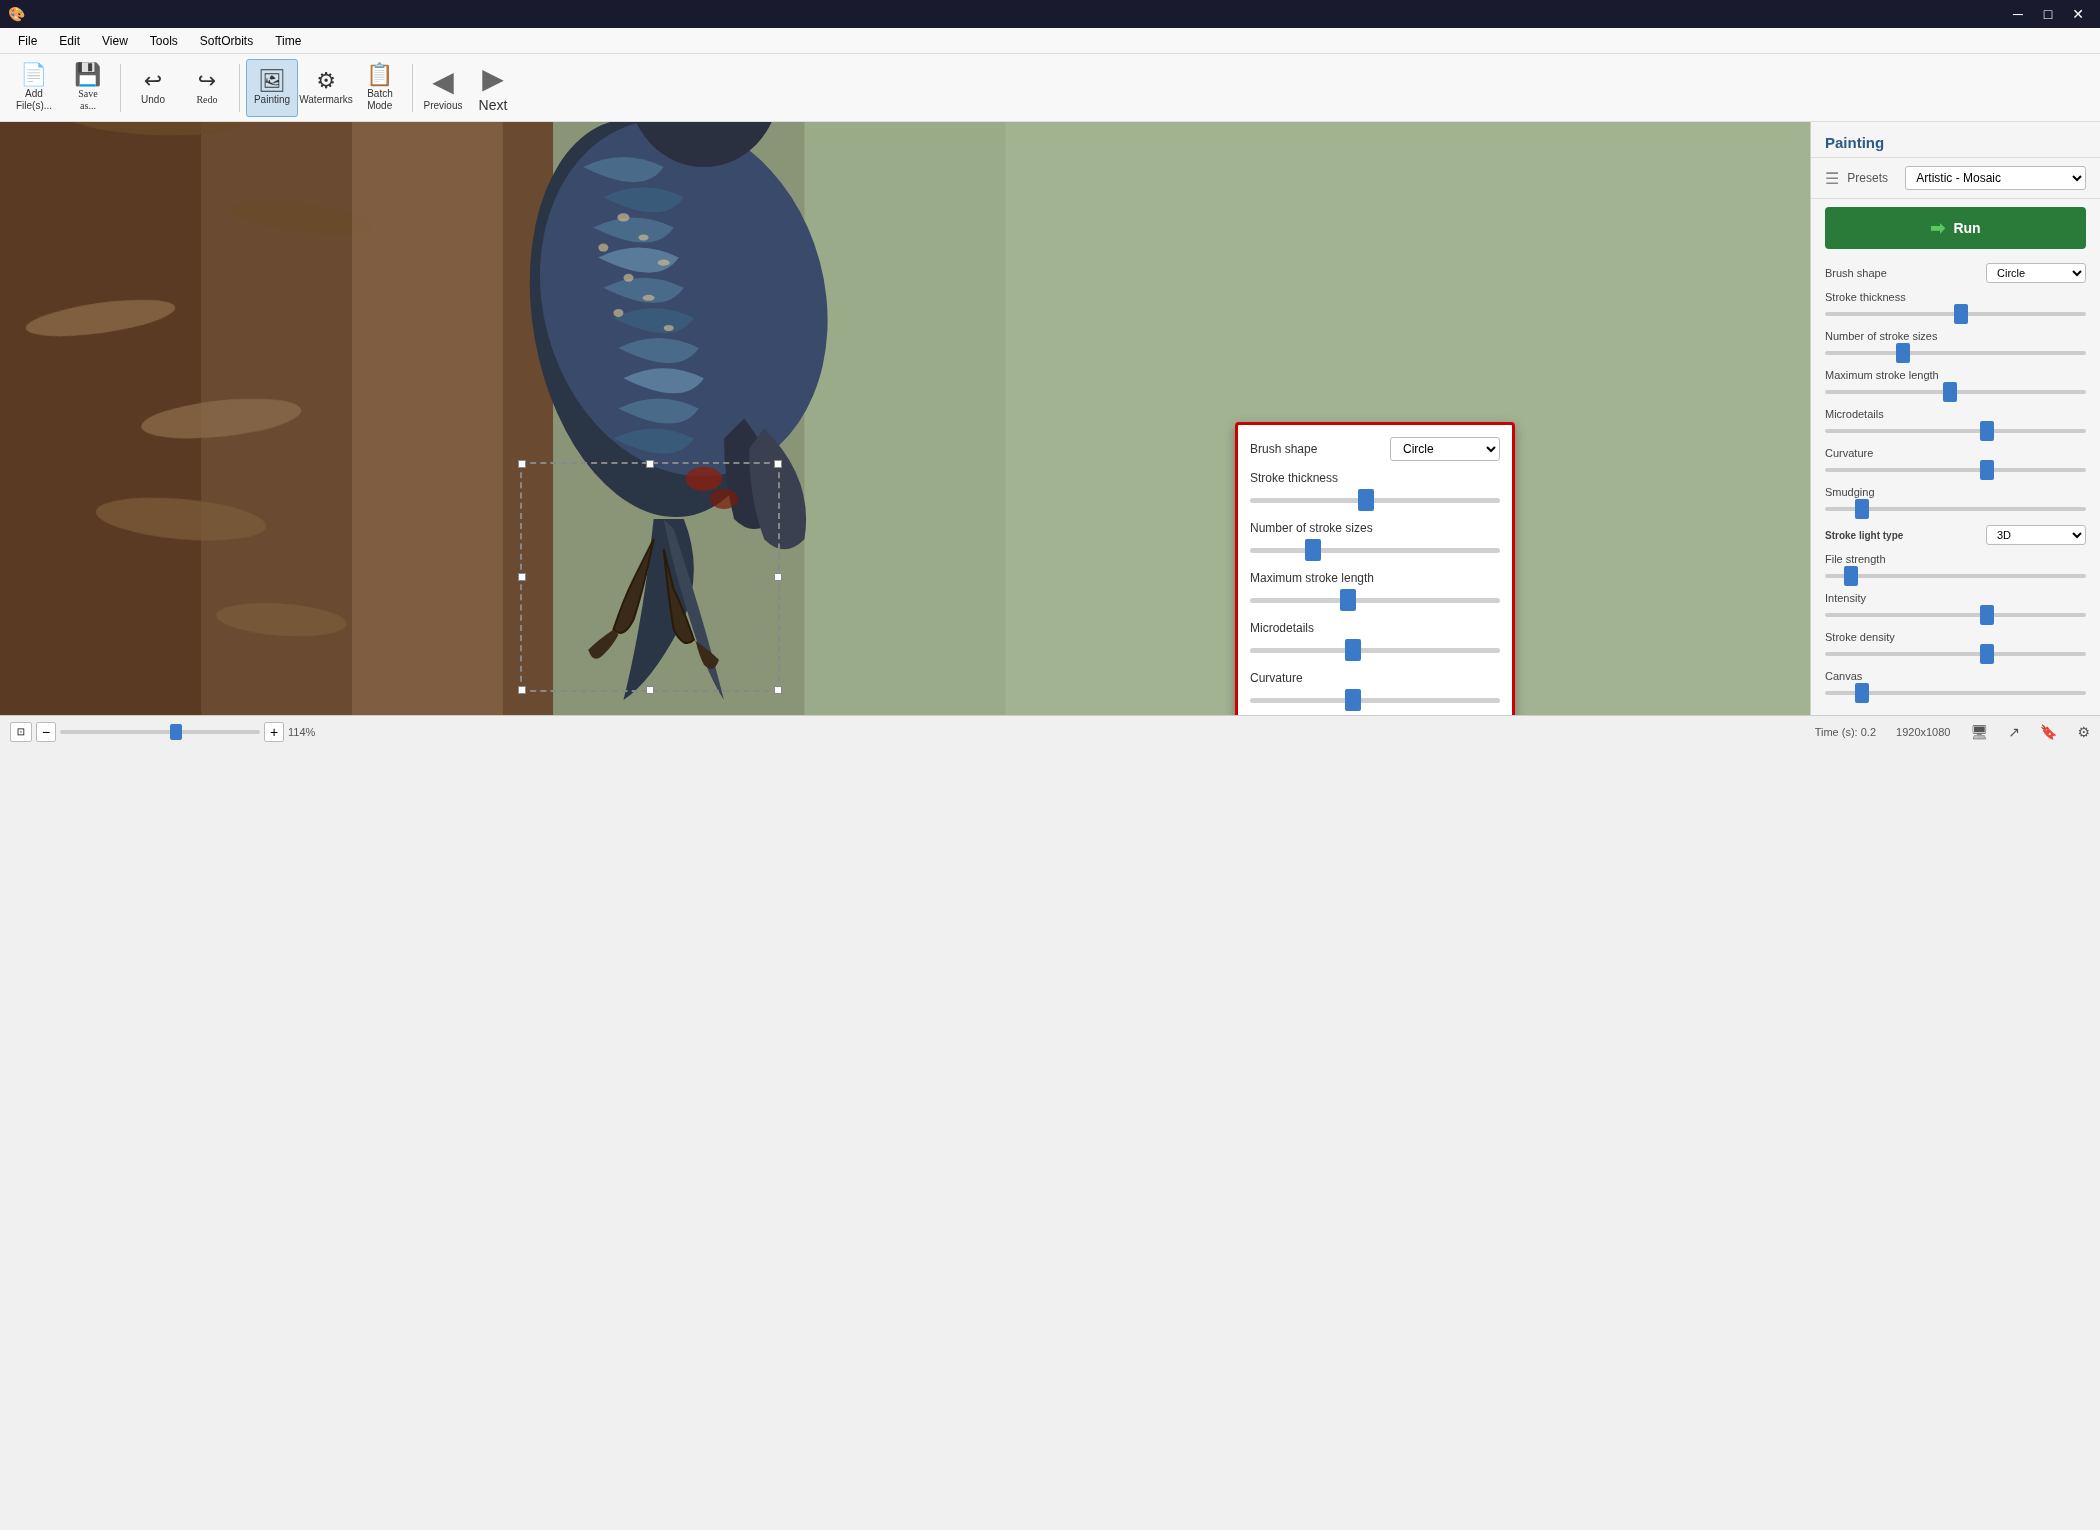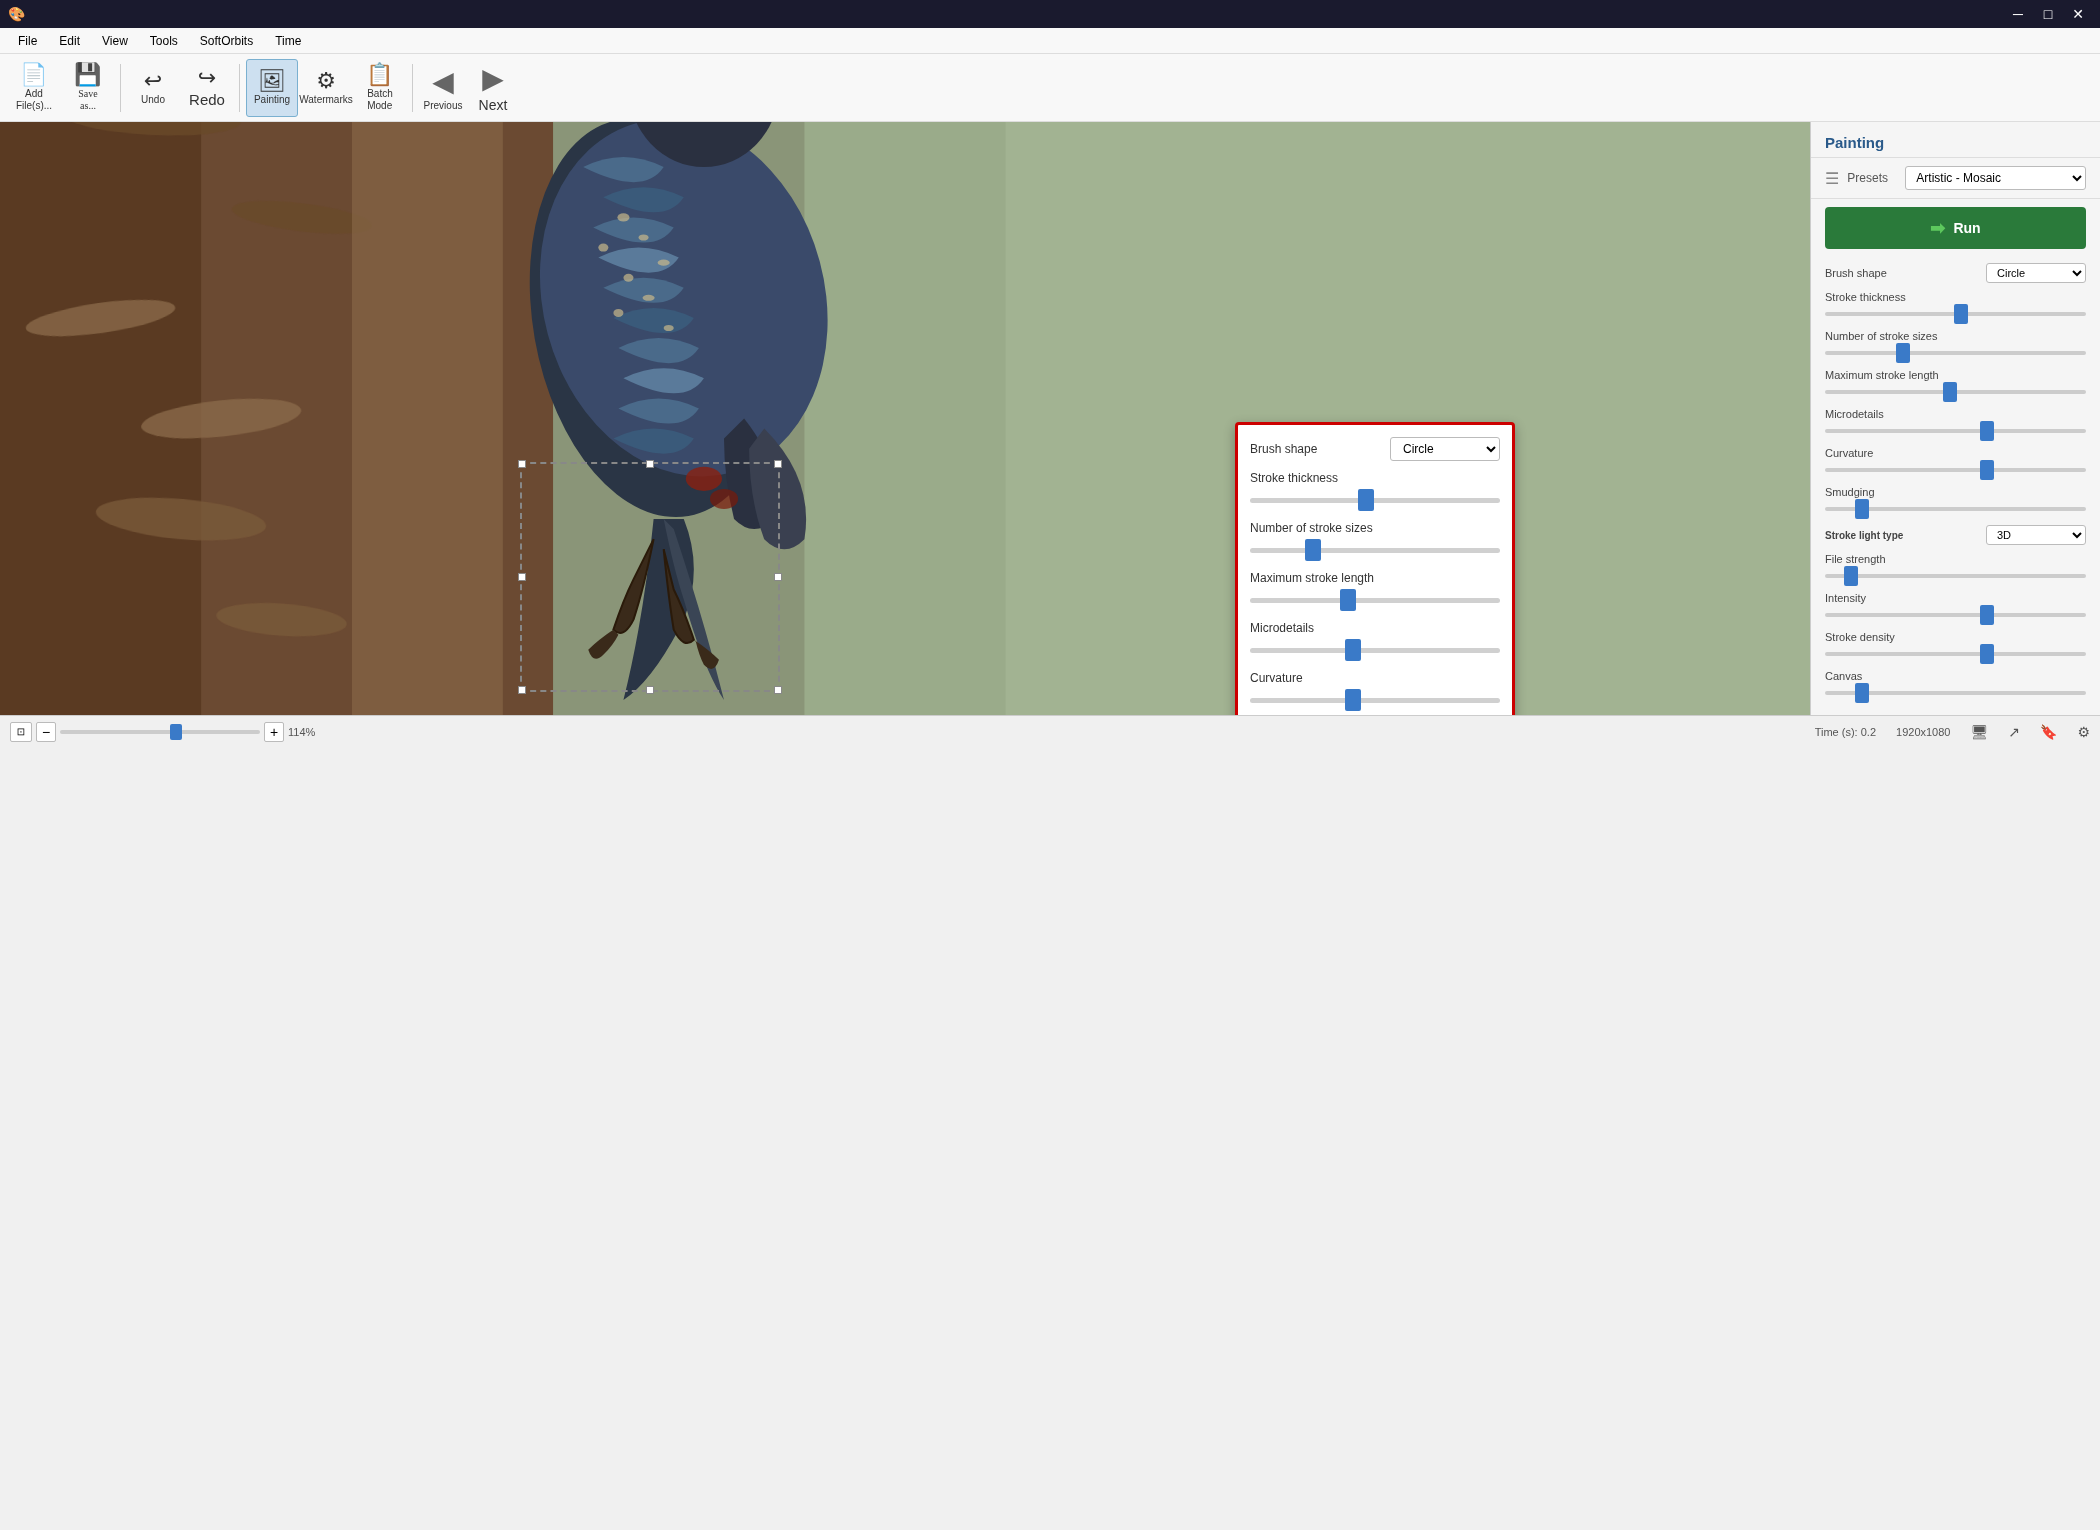--- a/index.html
+++ b/index.html
@@ -376,21 +376,21 @@
     <span class="toolbar-icon">💾</span>
     <span style="font-size:10px; text-align:center; line-height:1.2;font-family:Liberation Serif, serif;">Save<br>as...</span>
   </button>
   <div class="toolbar-separator"></div>
   <button class="toolbar-btn">
     <span class="toolbar-icon">↩</span>
     <span style="font-size:10px;">Undo</span>
   </button>
   <button class="toolbar-btn">
     <span class="toolbar-icon">↪</span>
-    <span style="font-size:15px;">Redo</span>
+    <span style="font-size:10px;font-family:Liberation Serif, serif;">Redo</span>
   </button>
   <div class="toolbar-separator"></div>
   <button class="toolbar-btn active">
     <span class="toolbar-icon">🖼</span>
     <span style="font-size:10px;">Painting</span>
   </button>
   <button class="toolbar-btn">
     <span class="toolbar-icon">⚙</span>
     <span style="font-size:10px;">Watermarks</span>
   </button>

